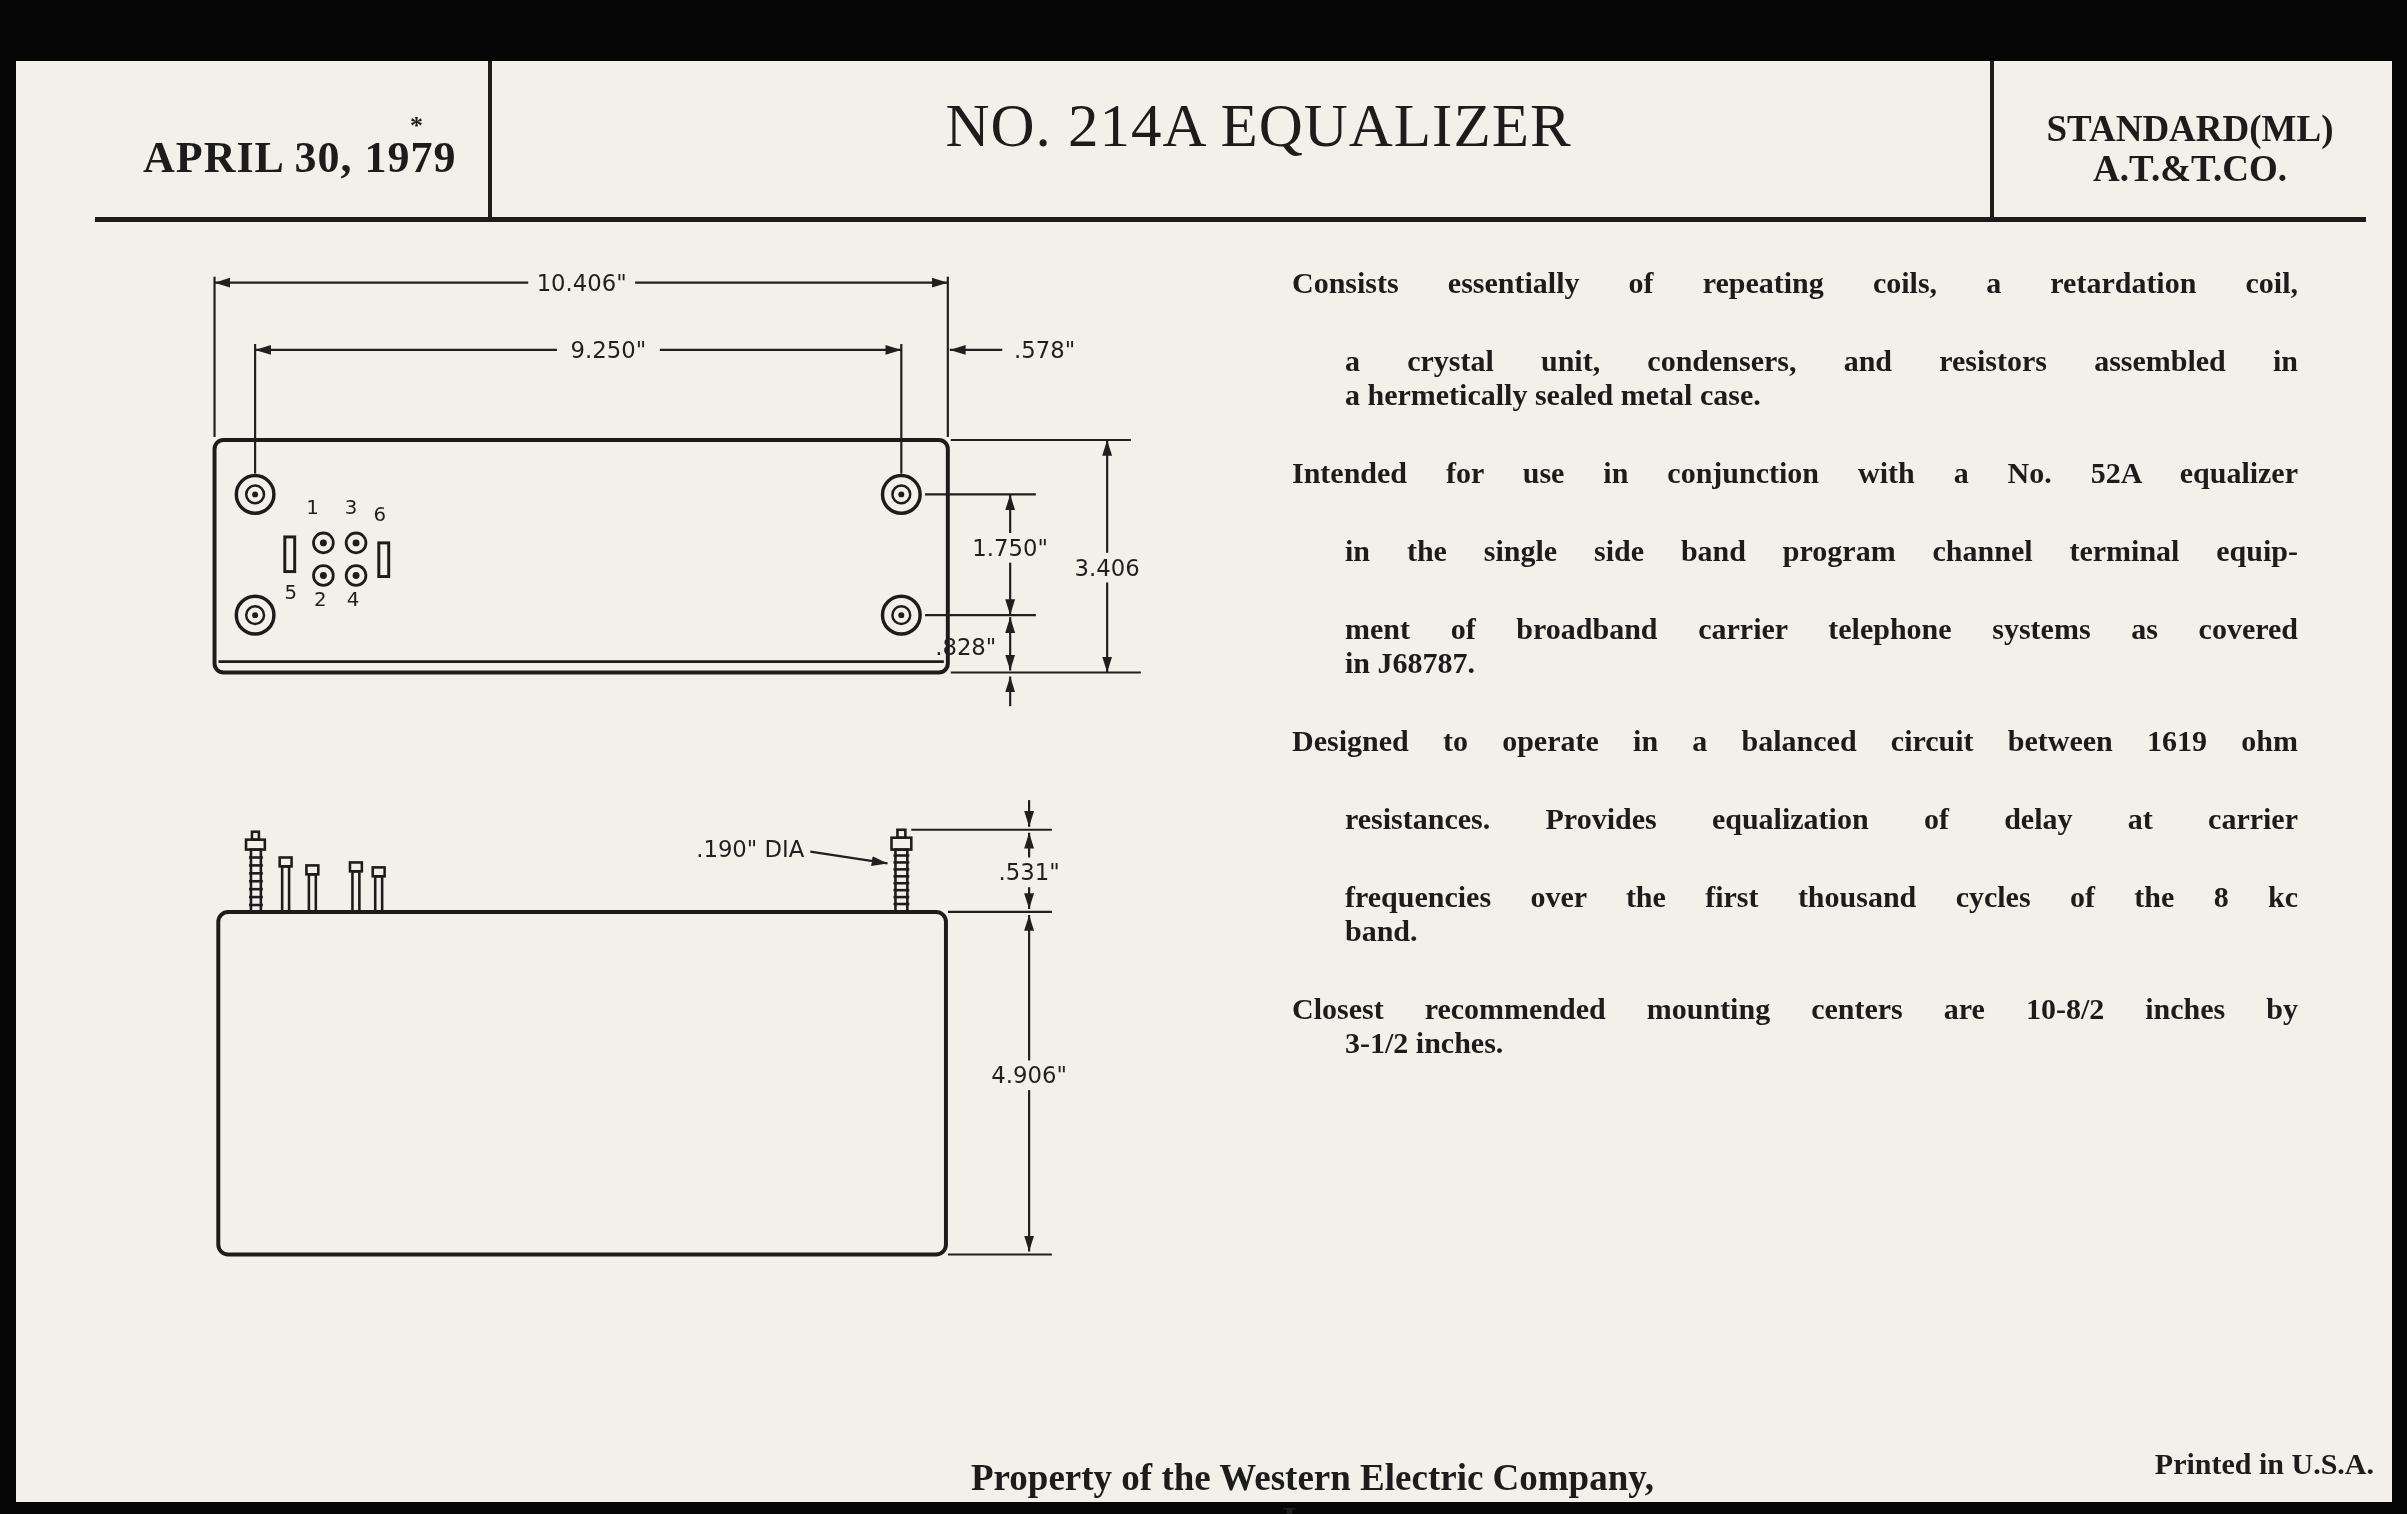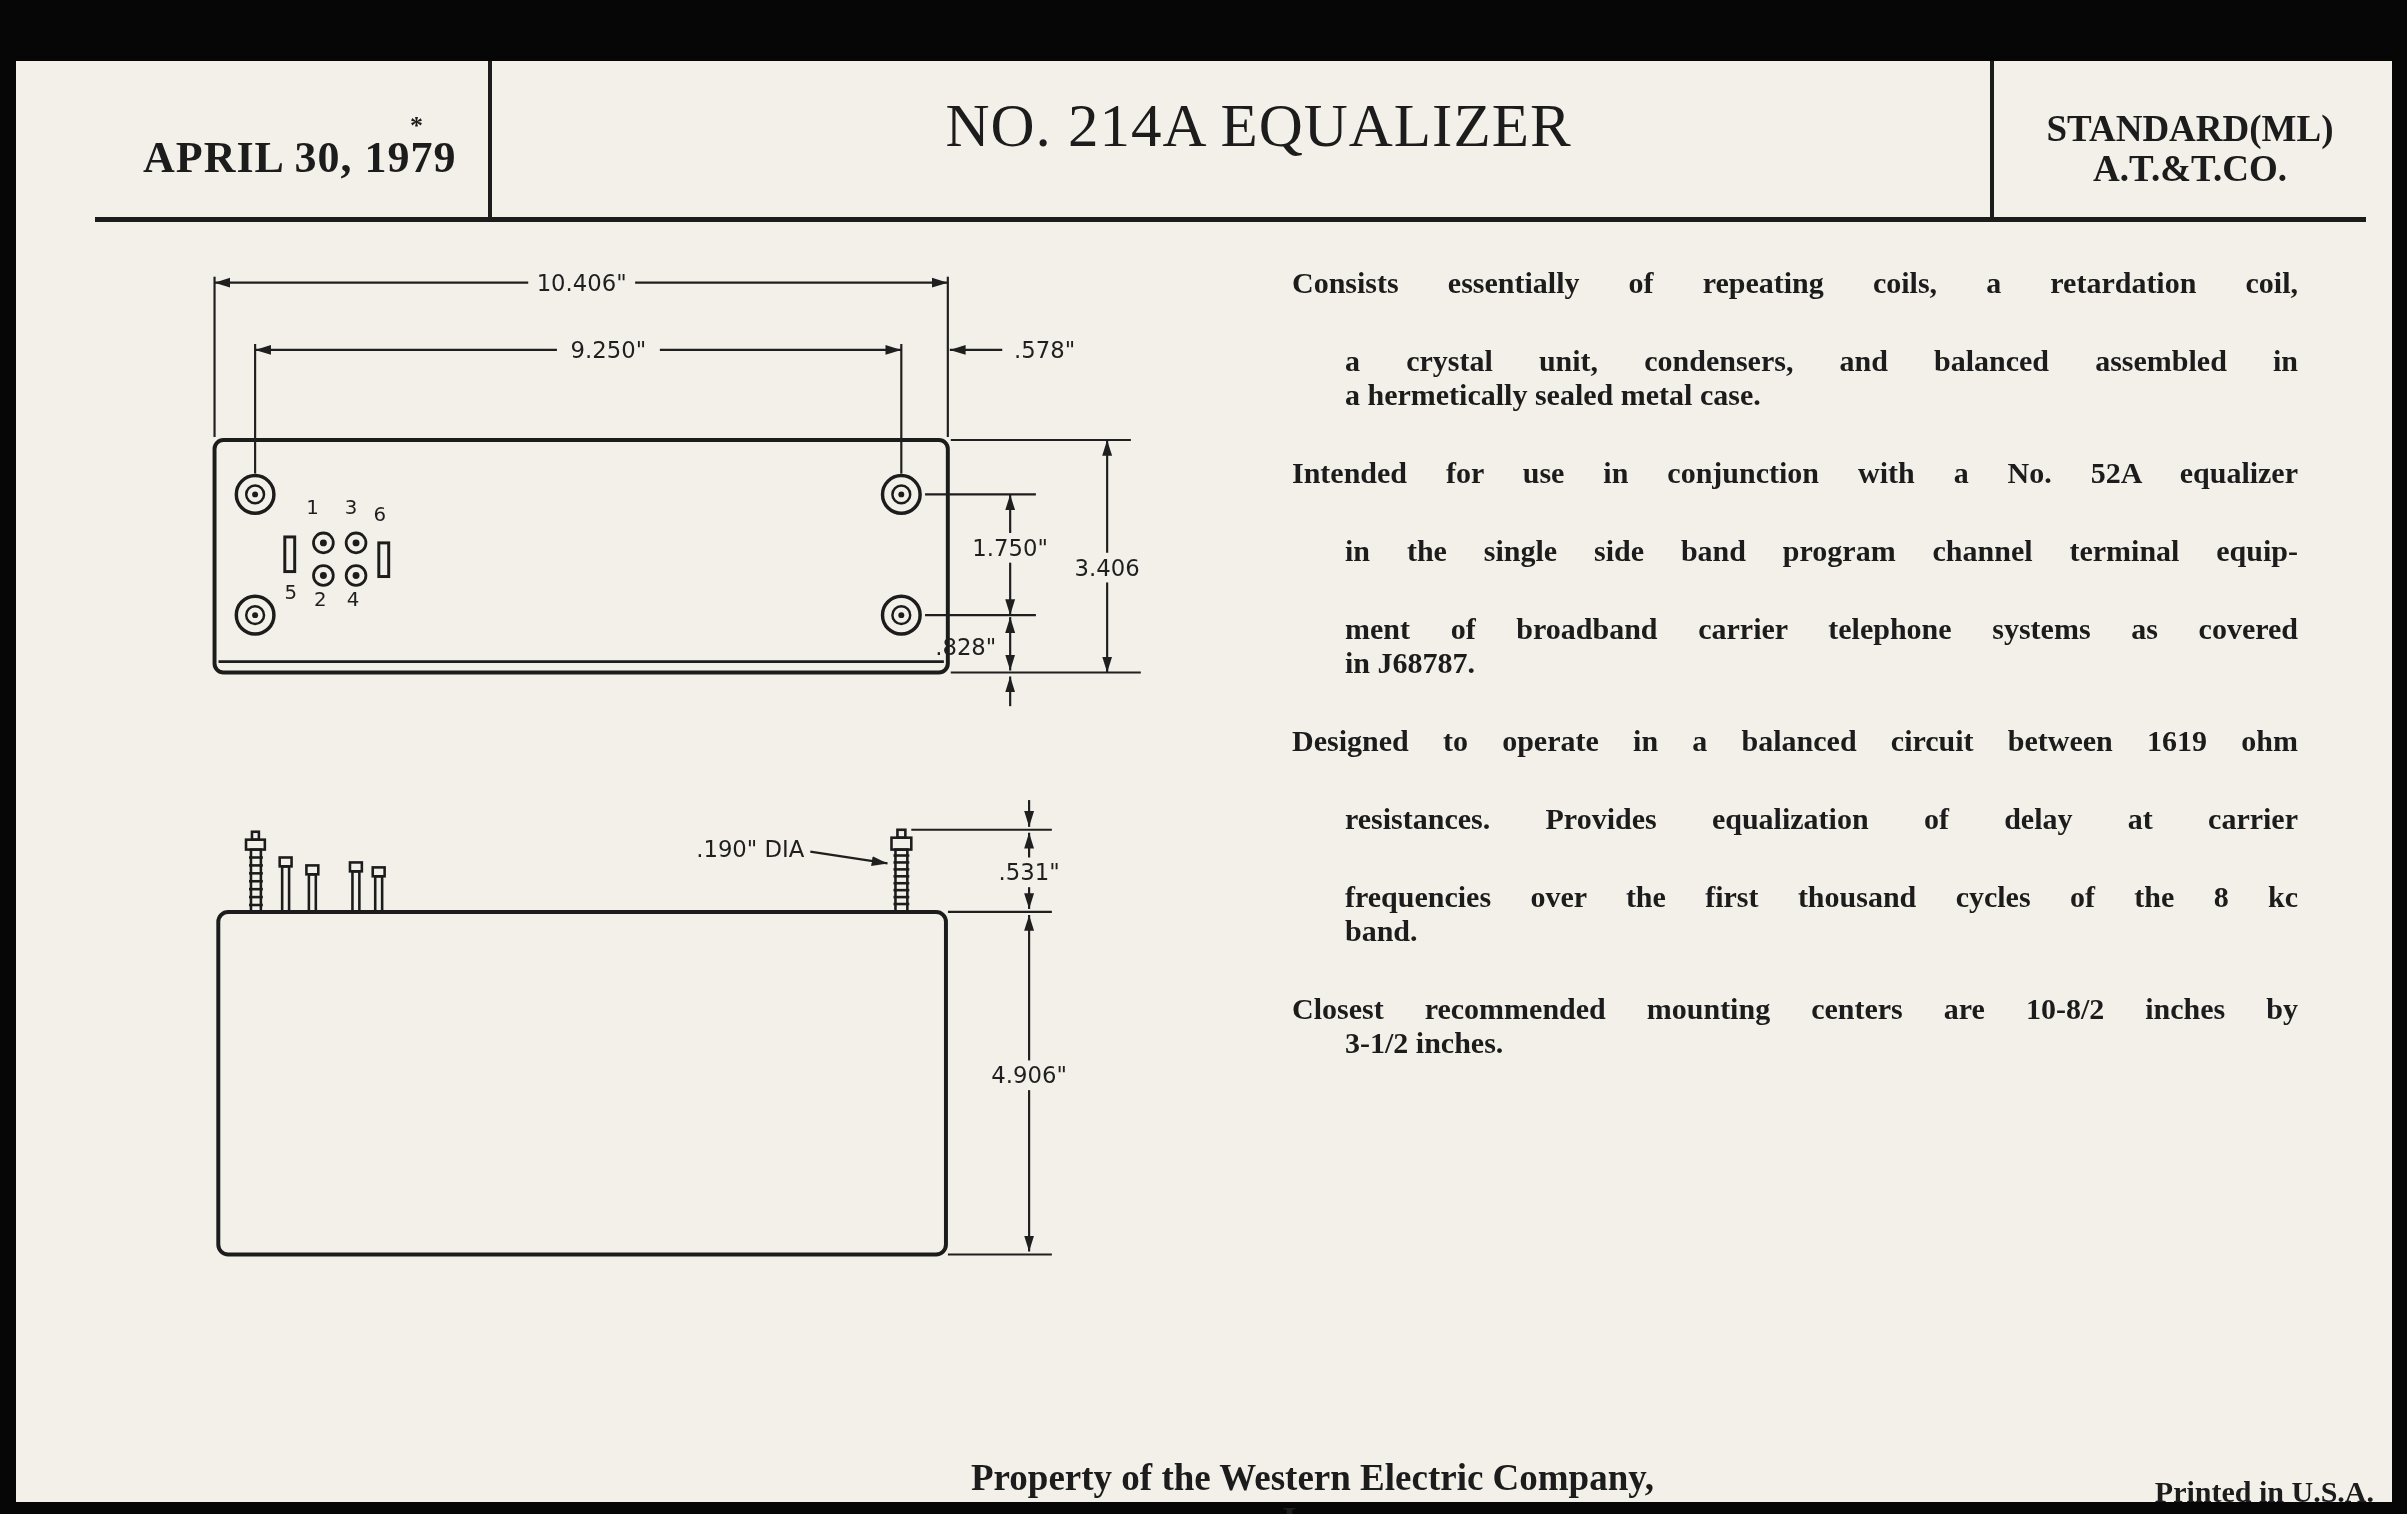--- a/index.html
+++ b/index.html
@@ -21,21 +21,21 @@
   
   .desc{left:1276px;top:161px;width:1006px;font-size:30px;font-weight:700;line-height:34px;}
   .para{margin:0 0 20px 0;}
   .ln{text-align:justify;text-align-last:left;}
   .jl{text-align-last:justify;margin-top:44px;}
   .ind{padding-left:53px;}
   
   .svgwrap{overflow:visible;}
   
   .footer-left{left:950px;top:1395px;width:693px;text-align:center;font-size:37px;font-weight:700;}
-  .footer-right{left:2069px;top:1386px;width:289px;text-align:right;font-size:30px;font-weight:700;margin-top:28px;}
+  .footer-right{left:2069px;top:1386px;width:289px;text-align:right;font-size:30px;font-weight:700;}
   svg text{font-family:"DejaVu Sans","Liberation Sans",sans-serif;fill:#1f1f1f;}
   .dimtxt{font-size:23px;}
   .numtxt{font-size:20px;}
 </style>
 </head>
 <body>
 
 <div id="stage">
   <div id="paper">
 
@@ -48,21 +48,21 @@
     </div>
     <div class="abs standardblock">
       <div>STANDARD(ML)</div>
       <div>A.T.&amp;T.CO.</div>
     </div>
     <div class="abs hrule"></div>
 
     <div class="abs desc">
       <div class="para">
         <div class="ln jl">Consists essentially of repeating coils, a retardation coil,</div>
-        <div class="ln jl ind">a crystal unit, condensers, and balanced assembled in</div>
+        <div class="ln jl ind">a crystal unit, condensers, and resistors assembled in</div>
         <div class="ln ind">a hermetically sealed metal case.</div>
       </div>
       <div class="para">
         <div class="ln jl">Intended for use in conjunction with a No. 52A equalizer</div>
         <div class="ln jl ind">in the single side band program channel terminal equip-</div>
         <div class="ln jl ind">ment of broadband carrier telephone systems as covered</div>
         <div class="ln ind">in J68787.</div>
       </div>
       <div class="para">
         <div class="ln jl">Designed to operate in a balanced circuit between 1619 ohm</div>

